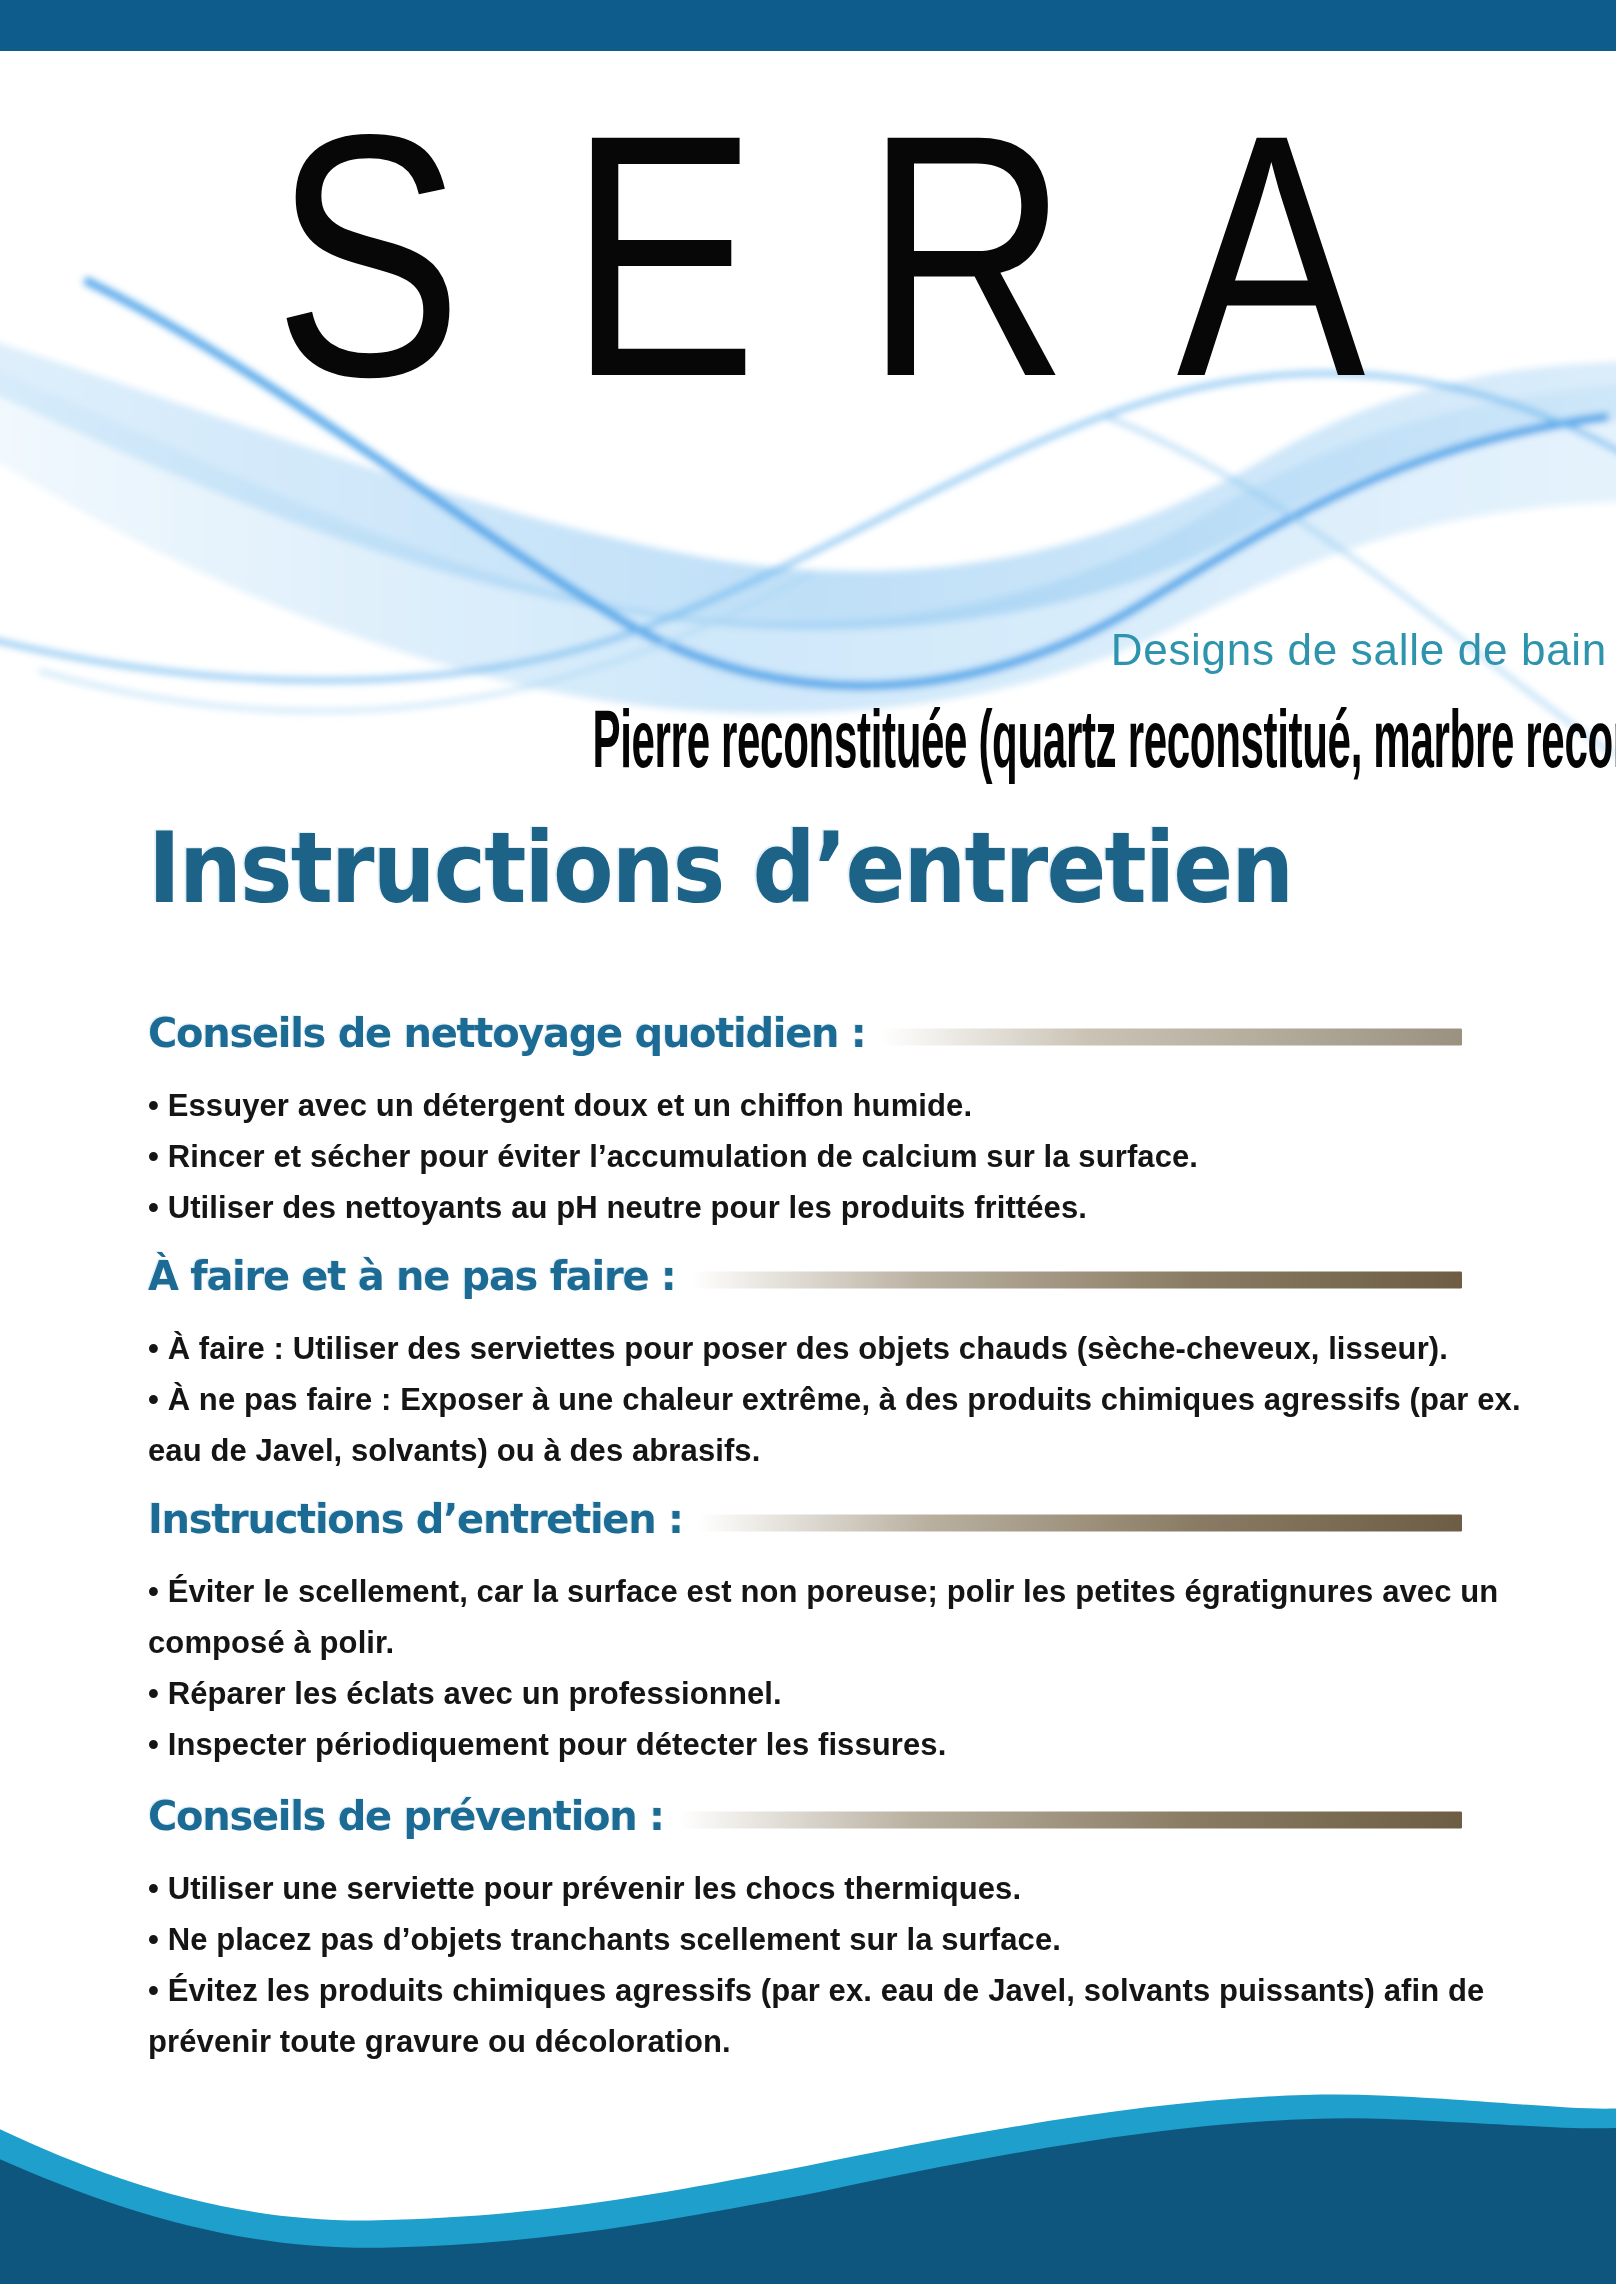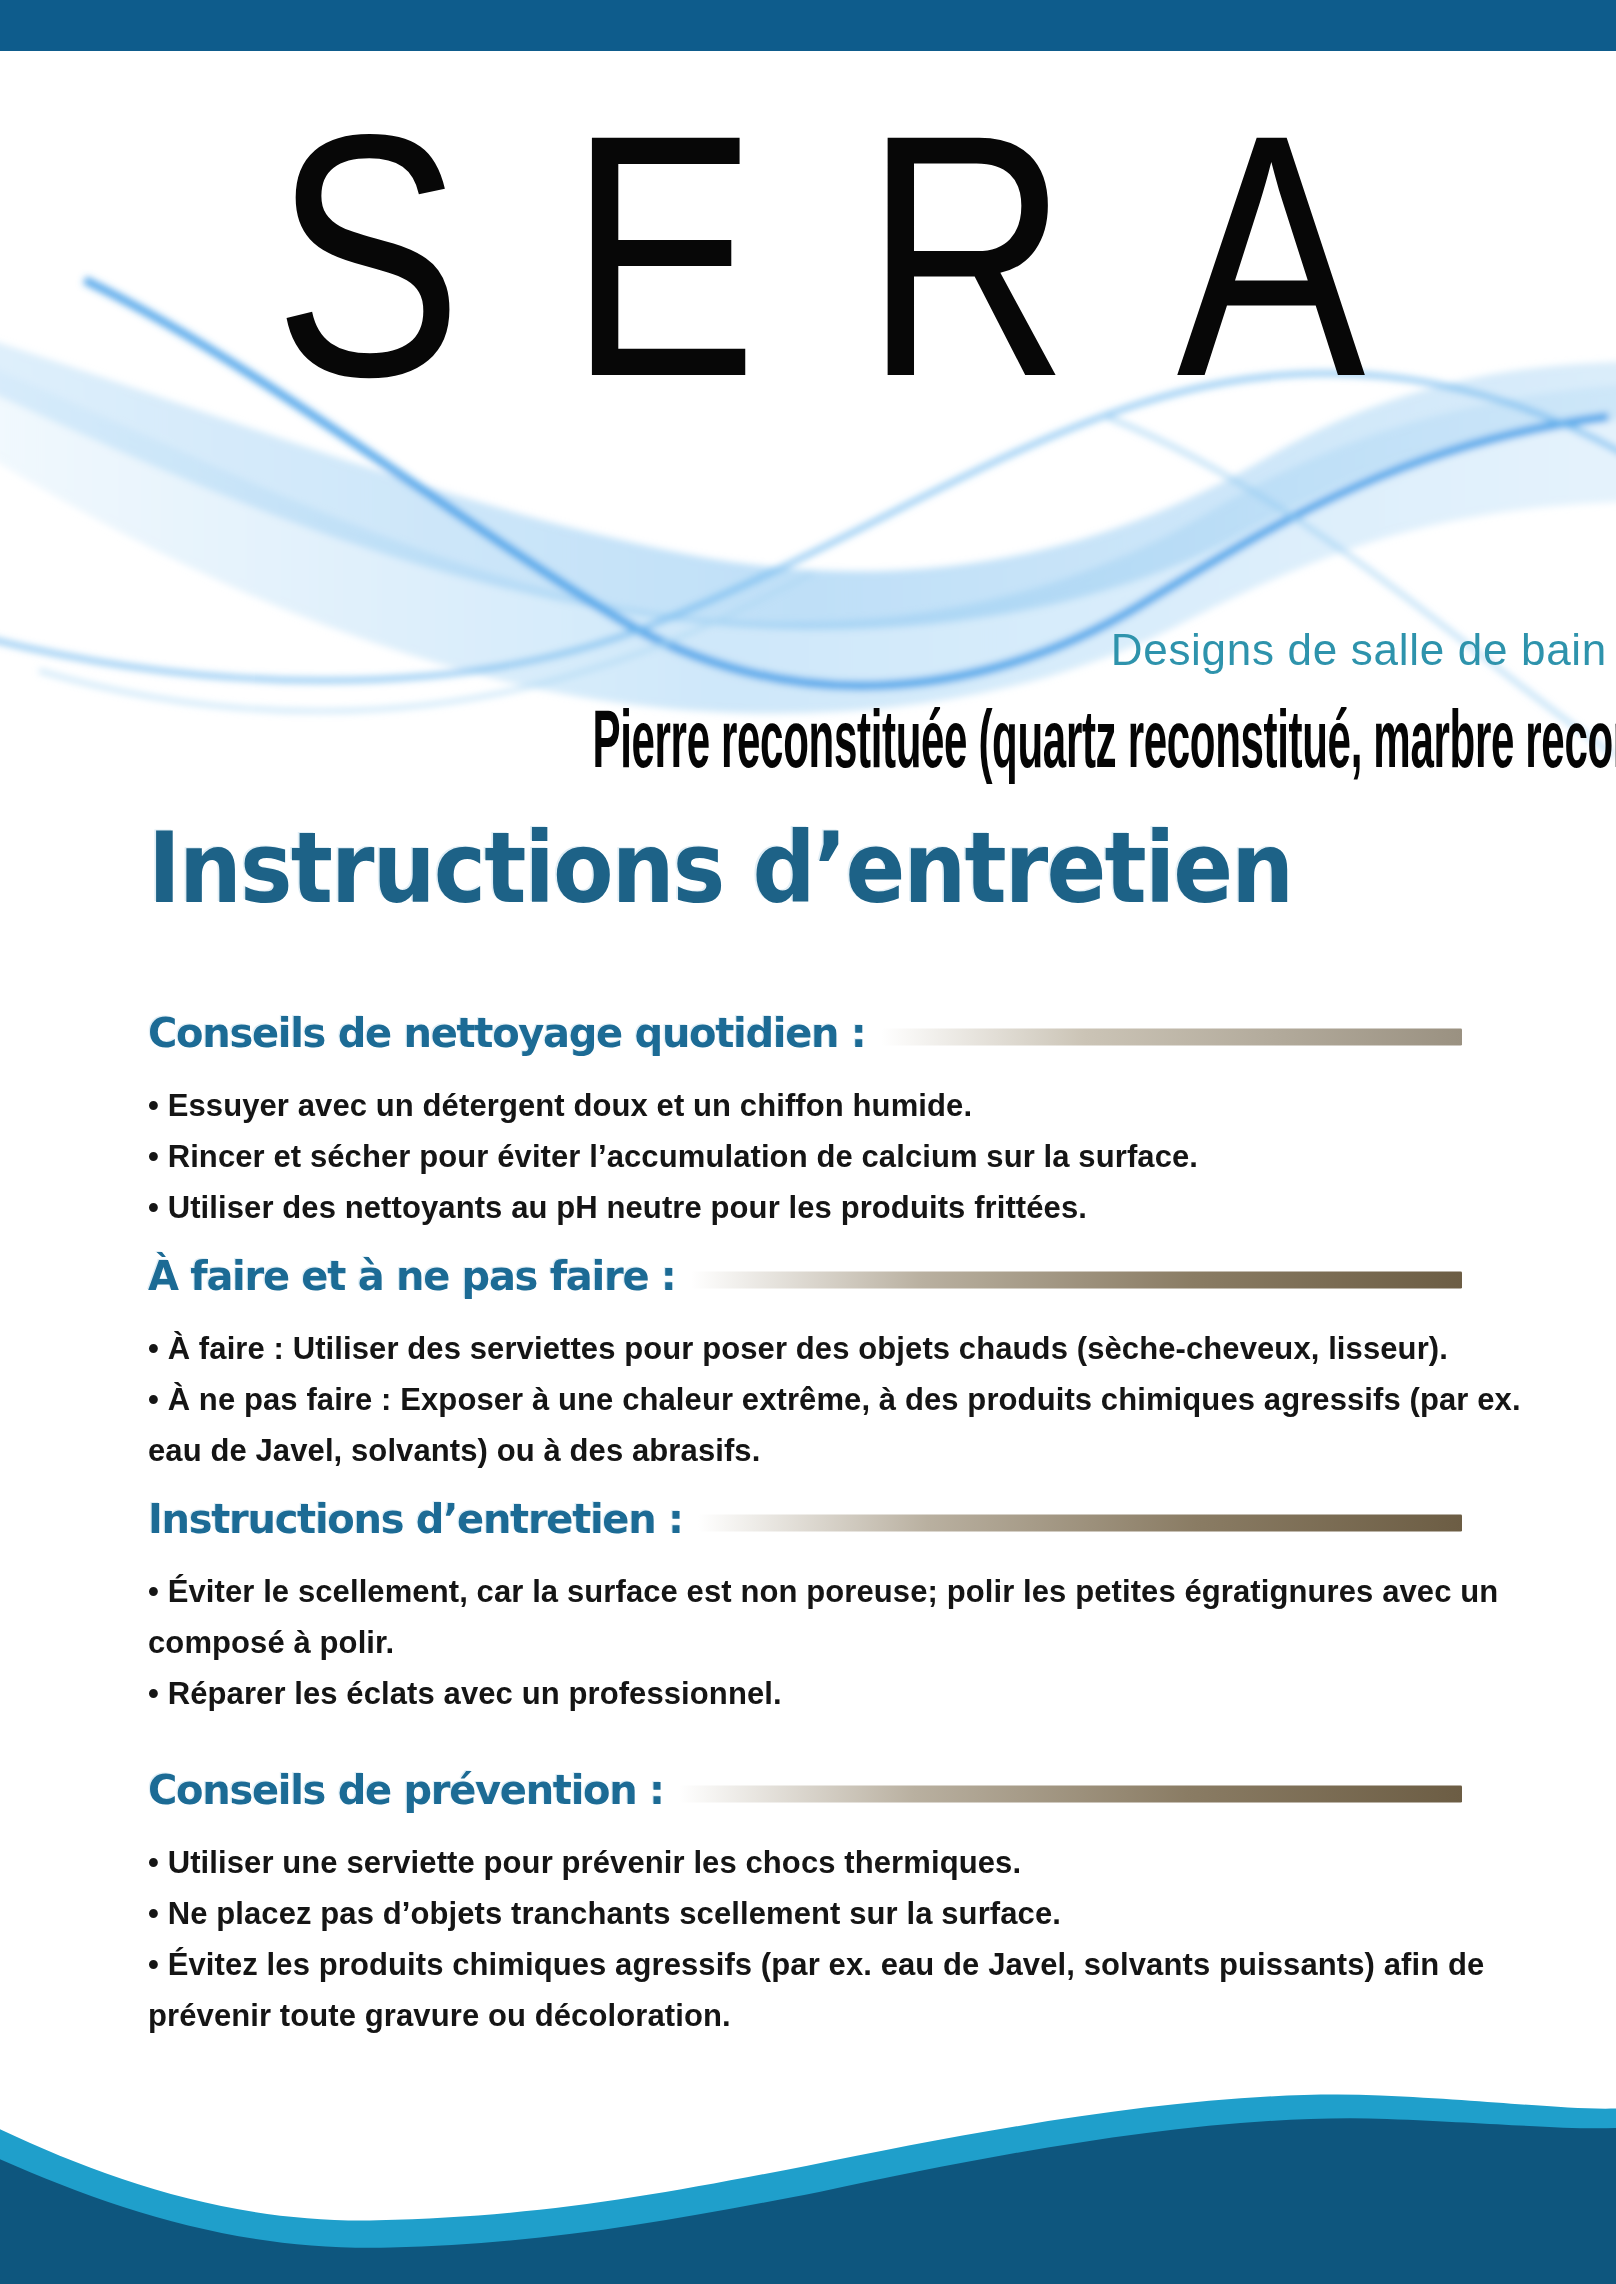--- a/index.html
+++ b/index.html
@@ -45,21 +45,21 @@
     font-family:"DejaVu Sans", sans-serif;font-weight:700;
     font-size:98px;line-height:1.1;color:#1D6287;
     letter-spacing:-2px;white-space:nowrap;
     transform:scaleX(.9);transform-origin:left center;
     text-shadow:-2px -1.3px 0 rgba(170,205,225,.35);
   }
   
   .content{position:absolute;top:1006px;left:148px;width:1387px;}
   section{margin:0;padding:0;}
   .sec-gap{margin-top:16px;}
-  .sec-gap-lg{margin-top:44px;}
+  .sec-gap-lg{margin-top:19px;}
   .sec-head{display:flex;align-items:center;height:53px;}
   .sec-head h2{
     margin:0;white-space:nowrap;
     font-family:"DejaVu Sans", sans-serif;font-weight:700;
     font-size:40px;letter-spacing:-1.3px;color:#1C6B95;
     text-shadow:-1.3px -1.3px 0 rgba(170,205,225,.35);
   }
   .rule{
     flex:1;height:16.3px;margin-left:15.6px;margin-right:73px;
     transform:translateY(4.6px);border-radius:1.3px;
@@ -156,20 +156,21 @@
     </section>
 
     <section class="sec-gap">
       <div class="sec-head">
         <h2>Instructions d’entretien :</h2>
         <div class="rule rule-dark"></div>
       </div>
       <div class="bullets">
         <p class="bullet">Éviter le scellement, car la surface est non poreuse; polir les petites égratignures avec un composé à polir.</p>
         <p class="bullet">Réparer les éclats avec un professionnel.</p>
+        <p class="bullet">Inspecter périodiquement pour détecter les fissures.</p>
       </div>
     </section>
 
     <section class="sec-gap-lg">
       <div class="sec-head">
         <h2>Conseils de prévention :</h2>
         <div class="rule rule-dark"></div>
       </div>
       <div class="bullets">
         <p class="bullet">Utiliser une serviette pour prévenir les chocs thermiques.</p>

